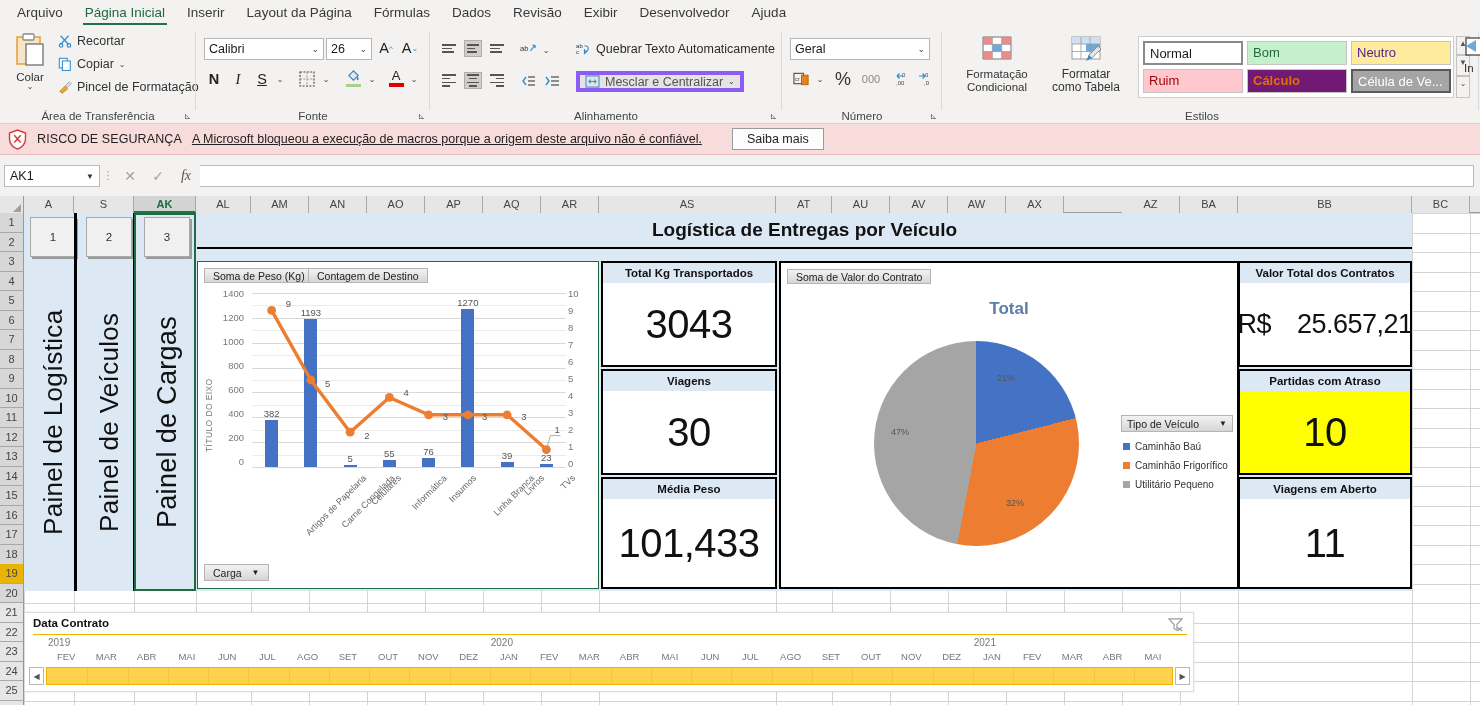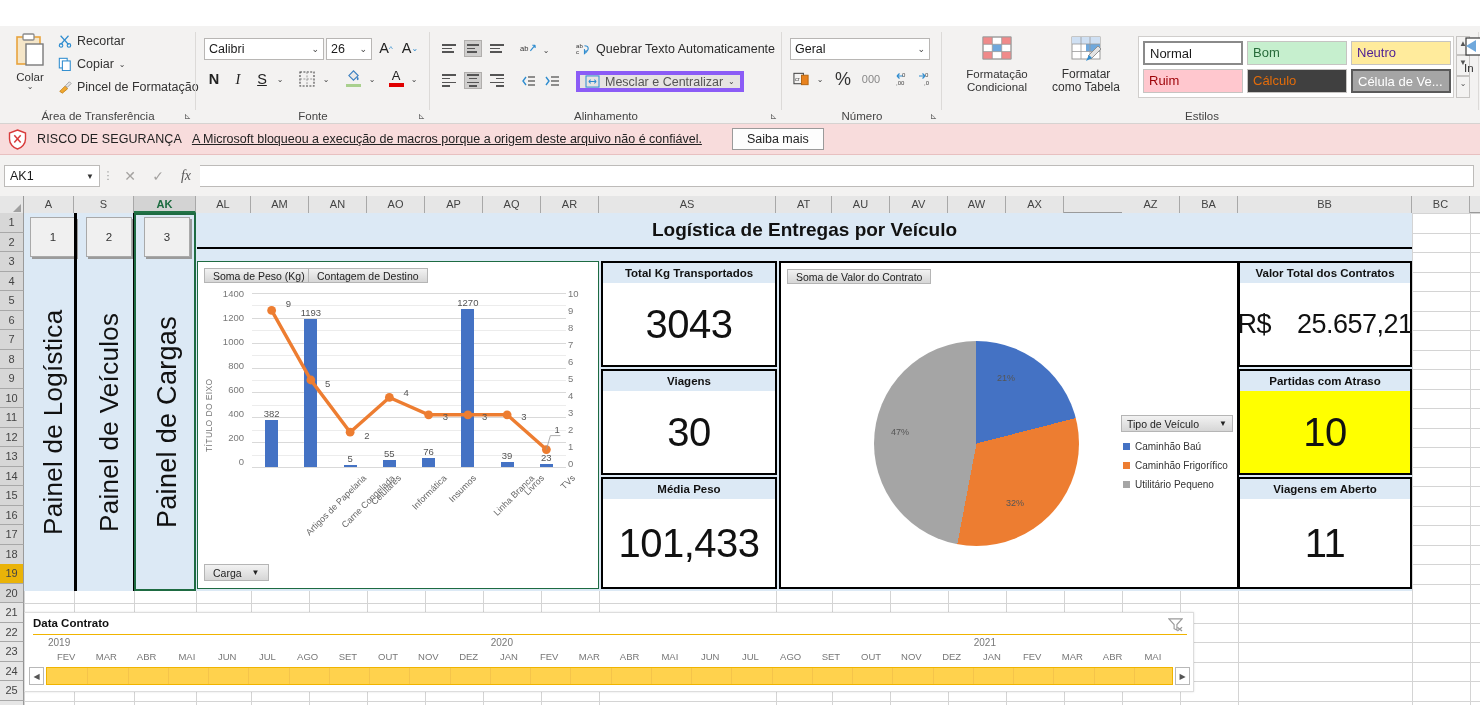--- a/index.html
+++ b/index.html
@@ -304,20 +304,32 @@
   }
   .slicer-clear {
     position: absolute; font-size: 12px; color: #9a9a9a; cursor: pointer;
   }
 </style>
 </head>
 <body>
 
 <div id="app">
 
+  <div class="ribbon-tabs">
+    <div class="rtab">Arquivo</div>
+    <div class="rtab active">Página Inicial</div>
+    <div class="rtab">Inserir</div>
+    <div class="rtab">Layout da Página</div>
+    <div class="rtab">Fórmulas</div>
+    <div class="rtab">Dados</div>
+    <div class="rtab">Revisão</div>
+    <div class="rtab">Exibir</div>
+    <div class="rtab">Desenvolvedor</div>
+    <div class="rtab">Ajuda</div>
+  </div>
 
   <div class="ribbon">
 
     <div class="rgroup" style="left:0; width:196px;">
       <div class="clip-paste">
         <svg width="34" height="36" viewBox="0 0 34 36">
           <rect x="4" y="5" width="23" height="27" fill="#f5e6c8" stroke="#e8a33d" stroke-width="1.6"></rect>
           <rect x="10" y="2" width="11" height="6" rx="1" fill="#fff" stroke="#8a8a8a" stroke-width="1.3"></rect>
           <rect x="13" y="12" width="17" height="21" fill="#fff" stroke="#7a7a7a" stroke-width="1.4"></rect>
         </svg>
@@ -562,21 +574,21 @@
           <path d="M18 27 L21 21 L24 24 Z" fill="#2e8ccf"></path>
         </svg>
         <div style="font-size:12px; color:#333; line-height:13px;">Formatar como Tabela</div>
       </div>
 
       <div class="stylegallery-frame" style="left:196px; top:10px; width:316px; height:62px;">
         <div class="stylebox" style="left:4px;  top:4px;  width:100px; background:#ffffff; color:#1a1a1a; border:2px solid #8a8a8a;">Normal</div>
         <div class="stylebox" style="left:108px; top:4px; width:100px; background:#c6efce; color:#276b3a;">Bom</div>
         <div class="stylebox" style="left:212px; top:4px; width:100px; background:#ffeb9c; color:#4c1d95;">Neutro</div>
         <div class="stylebox" style="left:4px;  top:32px; width:100px; background:#ffc7ce; color:#9c0006;">Ruim</div>
-        <div class="stylebox" style="left:108px; top:32px; width:100px; background:#404040; color:#e36c0a;">Cálculo</div>
+        <div class="stylebox" style="left:108px; top:32px; width:100px; background:#701a75; color:#e36c0a;font-weight:bold;">Cálculo</div>
         <div class="stylebox" style="left:212px; top:32px; width:100px; background:#a5a5a5; color:#ffffff; border:2px solid #5a5a5a;">Célula de Ve...</div>
       </div>
       <div class="sgscroll" style="left:514px; top:10px; height:19px;">▲</div>
       <div class="sgscroll" style="left:514px; top:29px; height:21px;">▼</div>
       <div class="sgscroll" style="left:514px; top:50px; height:22px;">⌄</div>
 
       <div class="rgroup-label" style="left:0; width:520px;">Estilos</div>
       <div class="rgroup-sep" style="left:536px;"></div>
     </div>
 
@@ -869,20 +881,21 @@
         <div class="kpi-hdr">Viagens</div>
         <div class="kpi-val">30</div>
       </div>
       <div class="kpi-card" style="left:577px; top:264px; width:176px; height:112px;">
         <div class="kpi-hdr">Média Peso</div>
         <div class="kpi-val">101,433</div>
       </div>
 
       <div class="chartframe" style="left:755px; top:48px; width:460px; height:328px; border:2px solid #000;">
         <div class="pivotbtn" style="left:6px; top:6px; height:15px;">Soma de Valor do Contrato</div>
+        <div class="pie-title" style="top:36px;">Total</div>
 
         <div class="pie" style="left:93px; top:78px; width:205px; height:205px;
              background: conic-gradient(#4472c4 0deg 75.6deg, #ed7d31 75.6deg 190.8deg, #a5a5a5 190.8deg 360deg);"></div>
         <div class="pie-pct" style="left:216px; top:110px;">21%</div>
         <div class="pie-pct" style="left:225px; top:235px;">32%</div>
         <div class="pie-pct" style="left:110px; top:164px;">47%</div>
 
         <div class="legend-box" style="left:340px; top:152px; width:112px; height:90px;">
           <div class="legend-hdr" style="width:112px;">
             <span>Tipo de Veículo</span>

